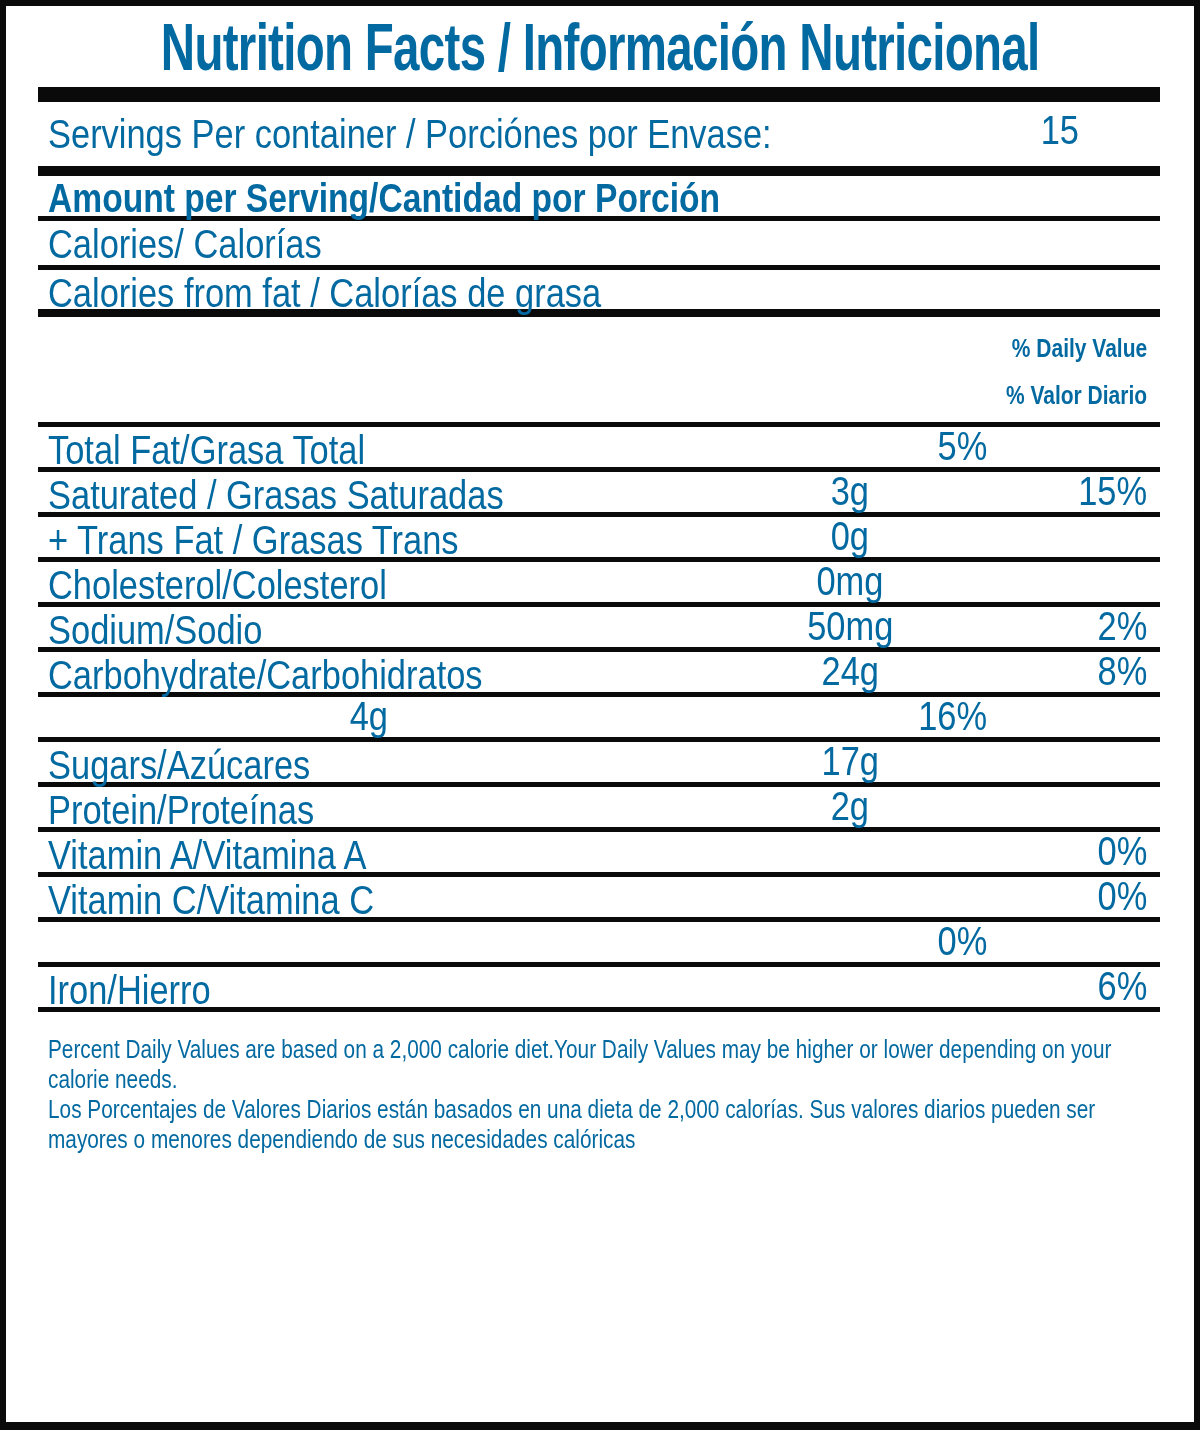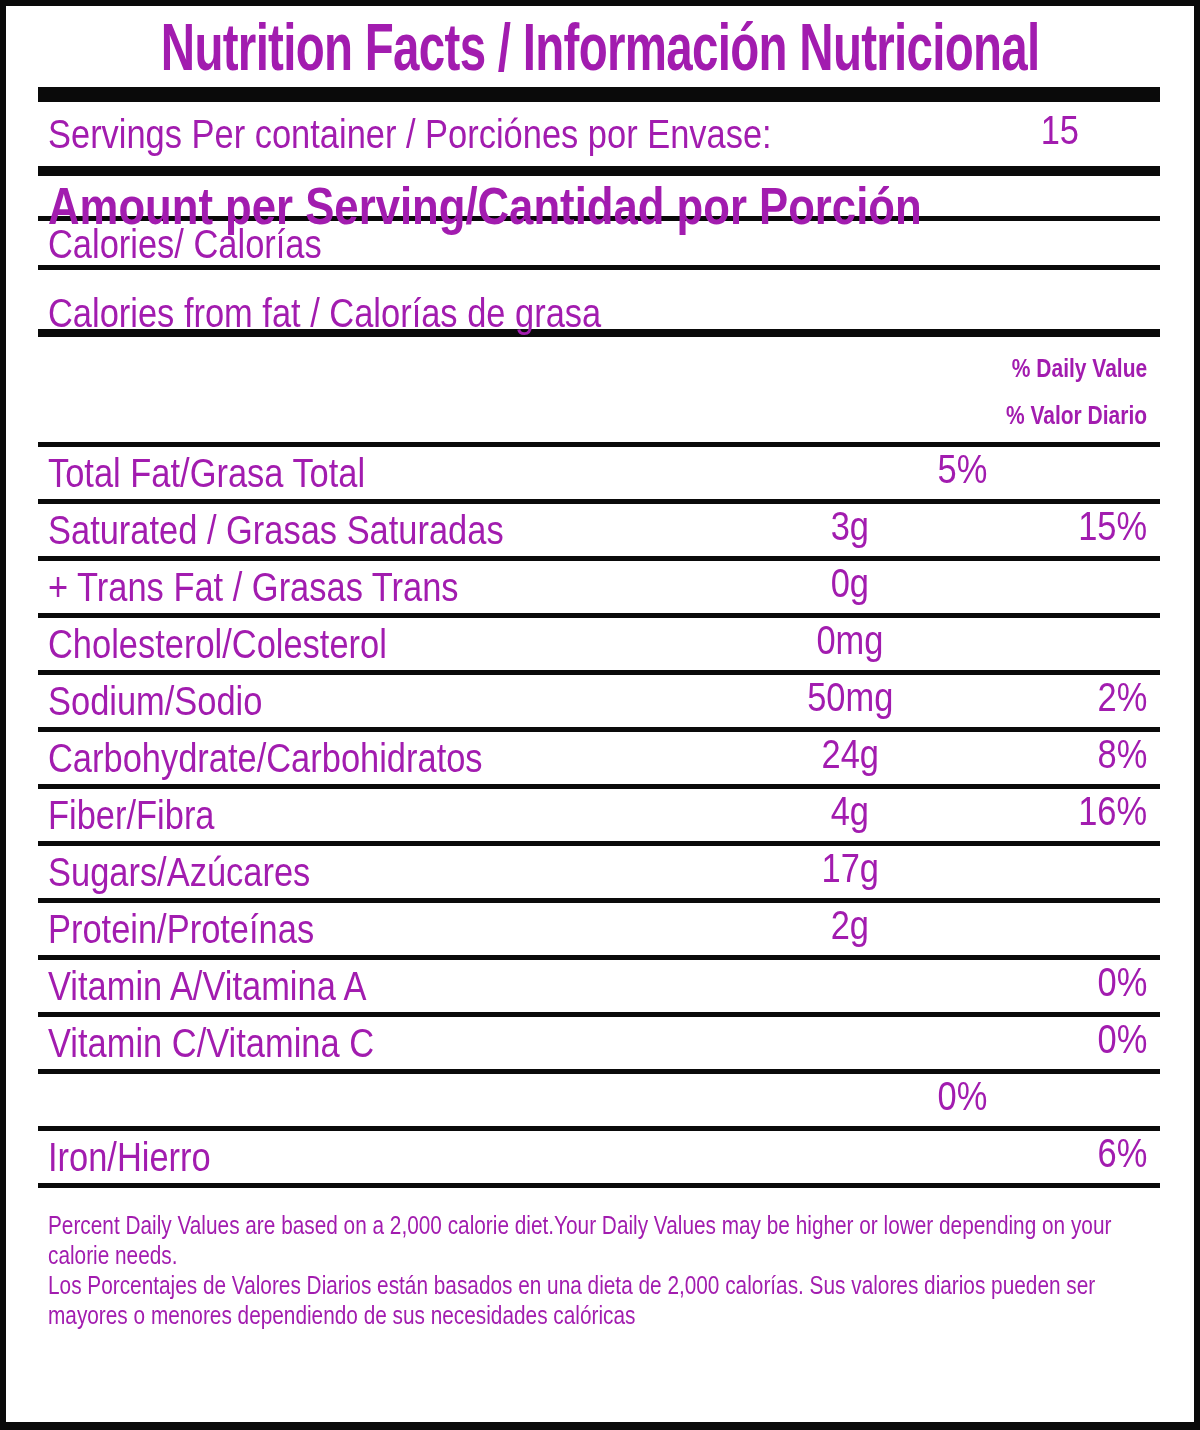--- a/index.html
+++ b/index.html
@@ -5,21 +5,21 @@
   html, body { margin: 0; padding: 0; background: #ffffff; }
   .label {
     position: relative;
     width: 1200px;
     height: 1430px;
     box-sizing: border-box;
     background: #ffffff;
     border: 6px solid #0a0a0a;
     border-bottom-width: 8px;
     font-family: "Liberation Sans", "DejaVu Sans", sans-serif;
-    color: #a21caf;
+    color: #0369a1;
     overflow: hidden;
   }
   .content { margin-left: 32px; margin-right: 34px; }
 
   
   .cond   { display: inline-block; transform: scaleX(0.84); transform-origin: 0 50%; white-space: nowrap; }
   .cond-c { display: inline-block; transform: scaleX(0.84); transform-origin: 50% 50%; white-space: nowrap; }
   .cond-r { display: inline-block; transform: scaleX(0.84); transform-origin: 100% 50%; white-space: nowrap; }
   .cond-t { display: inline-block; transform: scaleX(0.72); transform-origin: 50% 50%; white-space: nowrap; }
   .cond-f { display: inline-block; transform: scaleX(0.80); transform-origin: 0 50%; white-space: nowrap; }
@@ -32,24 +32,24 @@
   .sep  { height: 5px;  background: #0a0a0a; }
 
   .row { display: grid; grid-template-columns: 1fr 300px 160px; align-items: center; font-size: 41px; }
   .row .c1 { padding-left: 10px; }
   .row .c2 { text-align: center; }
   .row .c3 { text-align: right; padding-right: 13px; }
   .row .val { position: relative; top: -4px; }
 
   .h-serving  { height: 56px; }
   .h-servings { height: 64px; }
-  .h-amount   { height: 40px; font-weight: bold; font-size: 52px; }
+  .h-amount   { height: 40px; font-weight: bold; font-size: 40px; }
   .h-cal      { height: 44px; }
-  .h-cff      { height: 39px; margin-top: 20px; }
-  .nrow       { height: 52px; }
+  .h-cff      { height: 39px; }
+  .nrow       { height: 40px; }
 
   .dv-header { box-sizing: border-box; height: 105px; text-align: right; padding-right: 13px; padding-top: 8px;
                font-weight: bold; font-size: 25px; line-height: 47px; }
 
   .footnote { margin-top: 22px; padding-left: 10px; }
   .footnote .fline { font-size: 26px; line-height: 30px; }
 </style>
 </head>
 <body>
 
@@ -131,21 +131,20 @@
   <div class="sep"></div>
 
   <div class="row nrow">
     <span class="c1"><span class="cond lbl">Carbohydrate/Carbohidratos</span></span>
     <span class="c2"><span class="cond-c val amt-t">24g</span></span>
     <span class="c3"><span class="cond-r val dv-t">8%</span></span>
   </div>
   <div class="sep"></div>
 
   <div class="row nrow">
-    <span class="c1"><span class="cond lbl">Fiber/Fibra</span></span>
     <span class="c2"><span class="cond-c val amt-t">4g</span></span>
     <span class="c3"><span class="cond-r val dv-t">16%</span></span>
   </div>
   <div class="sep"></div>
 
   <div class="row nrow">
     <span class="c1"><span class="cond lbl">Sugars/Azúcares</span></span>
     <span class="c2"><span class="cond-c val amt-t">17g</span></span>
     <span class="c3"><span class="cond-r val dv-t"></span></span>
   </div>

